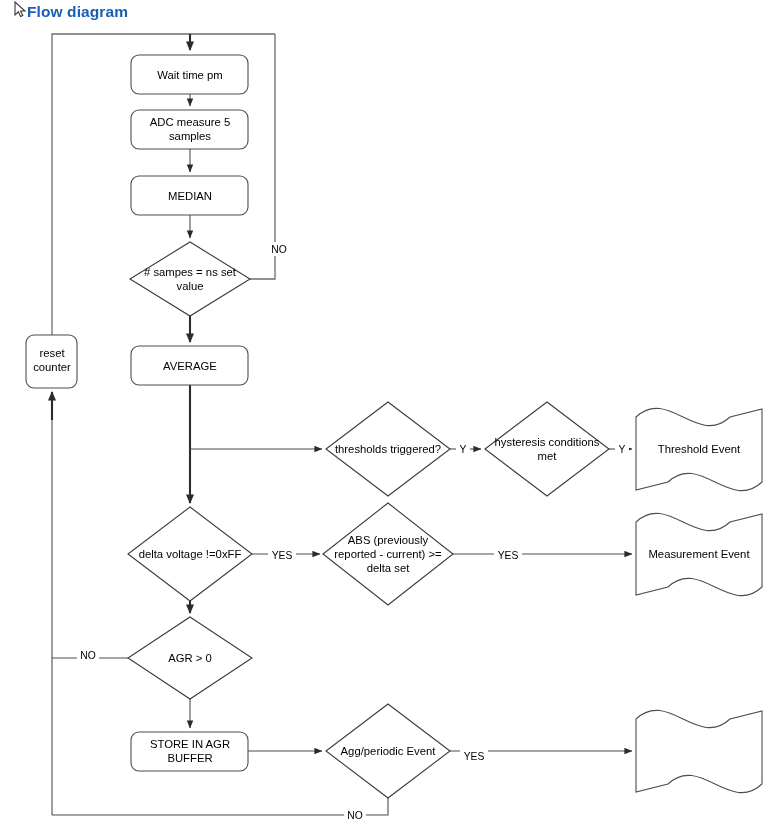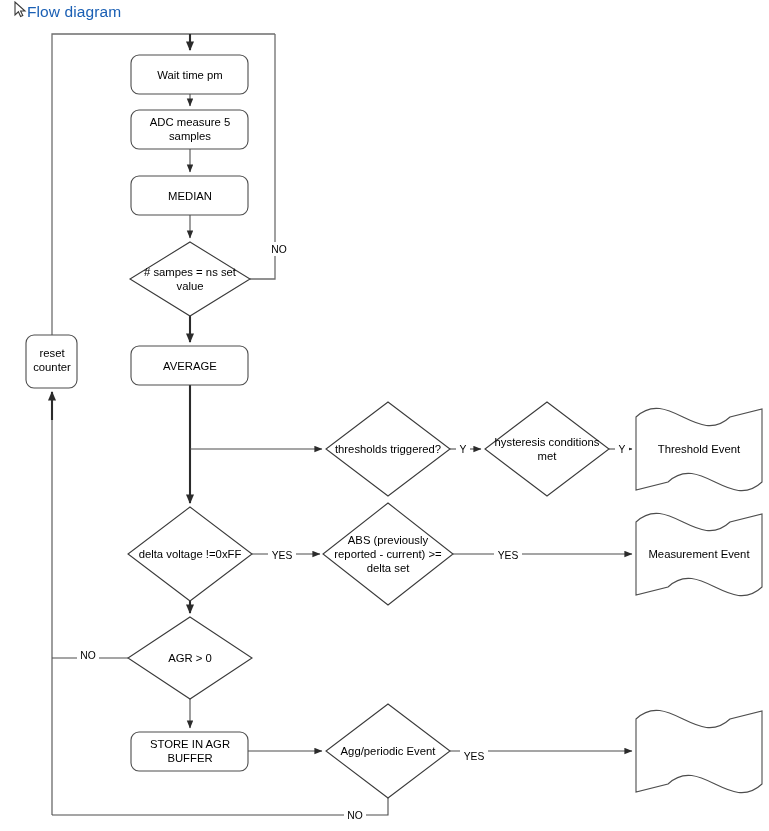--- a/index.html
+++ b/index.html
@@ -19,21 +19,21 @@
     left: 0;
     top: 0;
     width: 769px;
     height: 831px;
   }
   .page-title {
     position: absolute;
     left: 27px;
     top: 3px;
     font-size: 15.5px;
-    font-weight: normal;
+    font-weight: bold;
     color: #1a5fb4;
     letter-spacing: 0.1px;
     white-space: nowrap;
   }
   .cursor {
     position: absolute;
     left: 14px;
     top: 1px;
     width: 14px;
     height: 18px;

